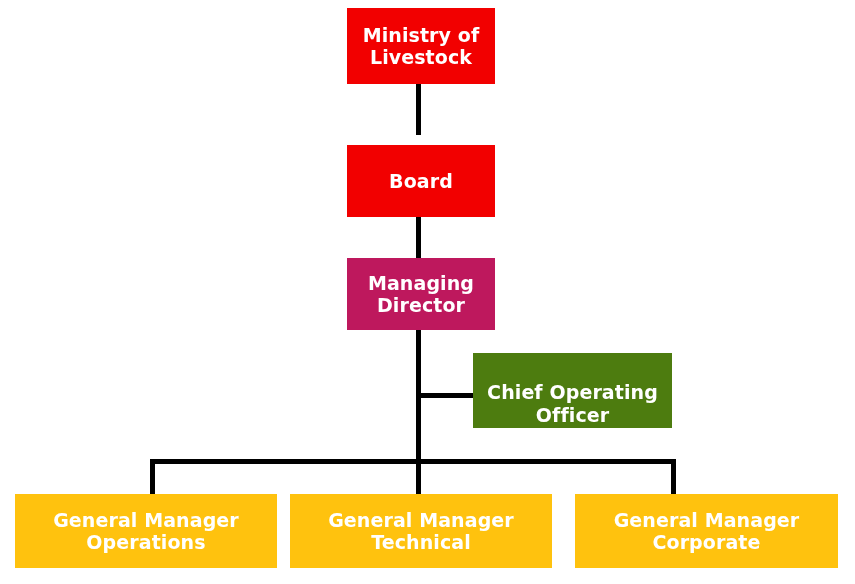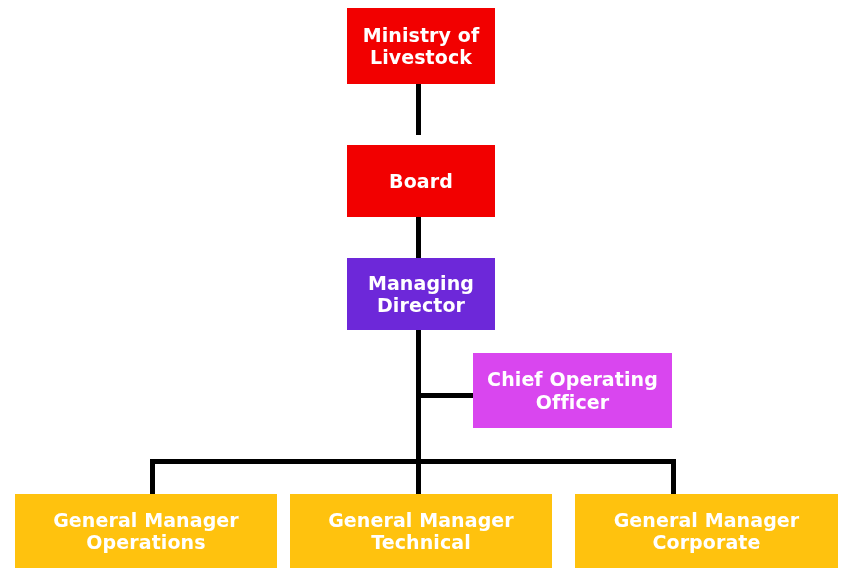--- a/index.html
+++ b/index.html
@@ -87,26 +87,26 @@
 
   <div class="node" id="node-ministry" style="background:#F20000;">
     <span class="node-label">Ministry of
 Livestock</span>
   </div>
 
   <div class="node" id="node-board" style="background:#F20000;">
     <span class="node-label">Board</span>
   </div>
 
-  <div class="node" id="node-md" style="background:#6d28d9;">
+  <div class="node" id="node-md" style="background:#be185d;">
     <span class="node-label">Managing
 Director</span>
   </div>
 
-  <div class="node" id="node-coo" style="background:#d946ef;">
+  <div class="node" id="node-coo" style="background:#4d7c0f;align-items:flex-end;">
     <span class="node-label">Chief Operating
 Officer</span>
   </div>
 
   <div class="node" id="node-gm-operations" style="background:#FFC20E;">
     <span class="node-label">General Manager
 Operations</span>
   </div>
 
   <div class="node" id="node-gm-technical" style="background:#FFC20E;">

